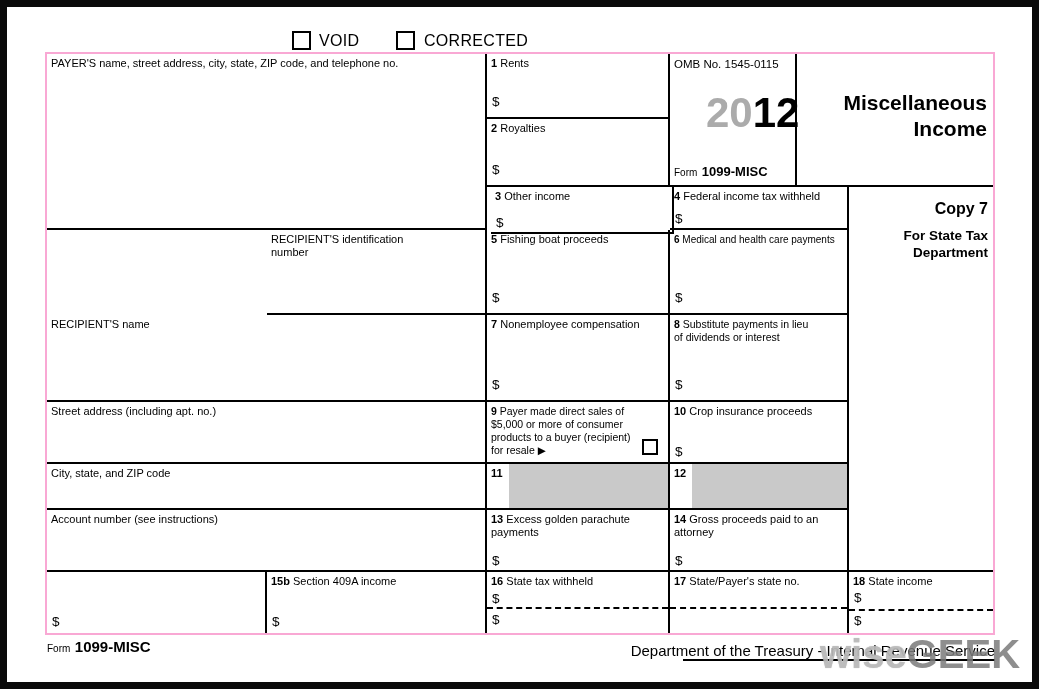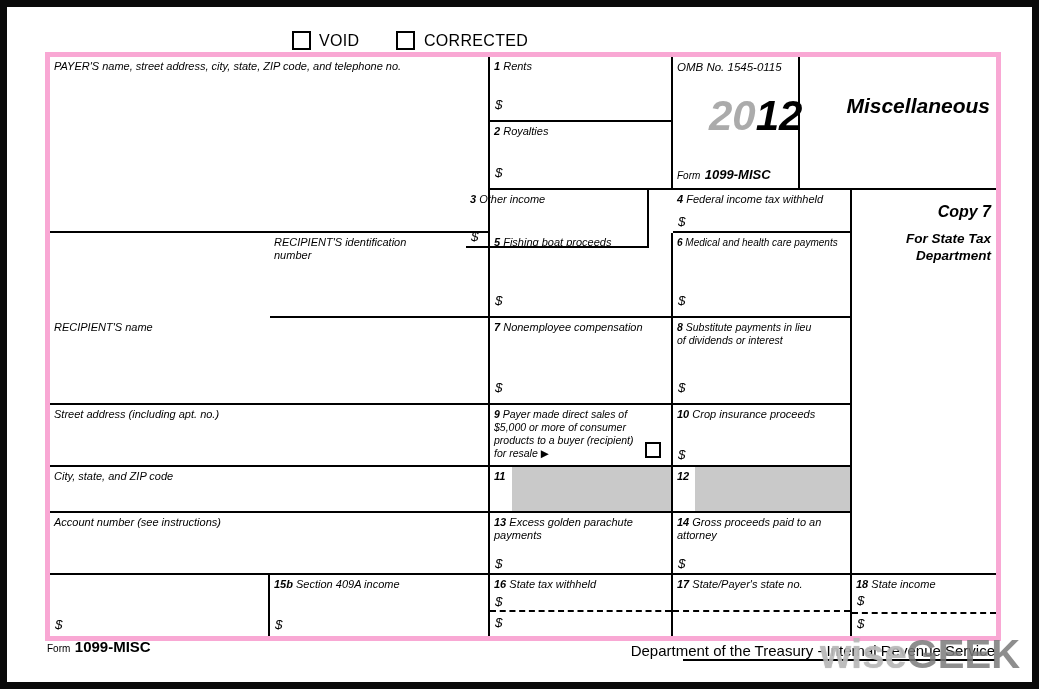--- a/index.html
+++ b/index.html
@@ -1,21 +1,21 @@
 <!DOCTYPE html>
 <html><head>
 <meta charset="utf-8">
 <style>
   html,body{margin:0;padding:0;background:#ffffff;}
   .canvas{position:relative;width:1039px;height:689px;background:#fff;color:#000;
           font-family:"Liberation Sans","DejaVu Sans",sans-serif;overflow:hidden;}
   .frame{position:absolute;inset:0;border:7px solid #0a0a0a;pointer-events:none;z-index:9;}
   .checkbox{position:absolute;width:15px;height:15px;border:2px solid #000;background:#fff;}
   .checklabel{position:absolute;font-size:16px;letter-spacing:.3px;}
-  .form{position:absolute;left:45px;top:52px;width:946px;height:579px;border:5px solid #f9a8d4;background:#fff;font-style:italic;}
+  .form{position:absolute;left:45px;top:52px;width:946px;height:579px;border:2px solid #f9a8d4;background:#fff;}
   .cell{position:absolute;box-sizing:border-box;}
   .br{border-right:2px solid #000;}
   .bb{border-bottom:2px solid #000;}
   .lbl{font-size:11px;line-height:13px;padding:3px 4px 0 4px;}
   .lbl b{font-weight:bold;}
   .sm{font-size:10px;}
   .md{font-size:10.5px;line-height:13px;}
   .dollar{position:absolute;left:5px;font-size:13.5px;}
   .dash{position:absolute;left:0;right:0;height:0;border-top:2px dashed #000;}
   .shade{position:absolute;top:0;bottom:0;left:22px;right:0;background:#c9c9c9;}
@@ -68,24 +68,25 @@
 
     <div class="cell br bb" style="left:623px;top:0;width:127px;height:133px">
       <div class="omb-label">OMB No. 1545-0115</div>
       <div class="year"><span class="y20">20</span><span>12</span></div>
       <div class="form-id"><span class="form-word">Form</span> <span class="form-num">1099-MISC</span></div>
     </div>
 
     <div class="cell bb" style="left:750px;top:0;width:196px;height:133px">
       <div class="misc-title">
         <div>Miscellaneous</div>
+        <div>Income</div>
       </div>
     </div>
 
-    <div class="cell br bb" style="left:416px;top:133px;width:183px;height:58px">
+    <div class="cell br bb" style="left:444px;top:133px;width:183px;height:47px">
       <div class="lbl"><b>3</b> <span>Other income</span></div>
       <span class="dollar" style="bottom:2px">$</span>
     </div>
 
     <div class="cell br bb" style="left:623px;top:133px;width:179px;height:43px">
       <div class="lbl"><b>4</b> <span>Federal income tax withheld</span></div>
       <span class="dollar" style="bottom:2px">$</span>
     </div>
 
     <div class="cell bb" style="left:802px;top:133px;width:144px;height:385px">

